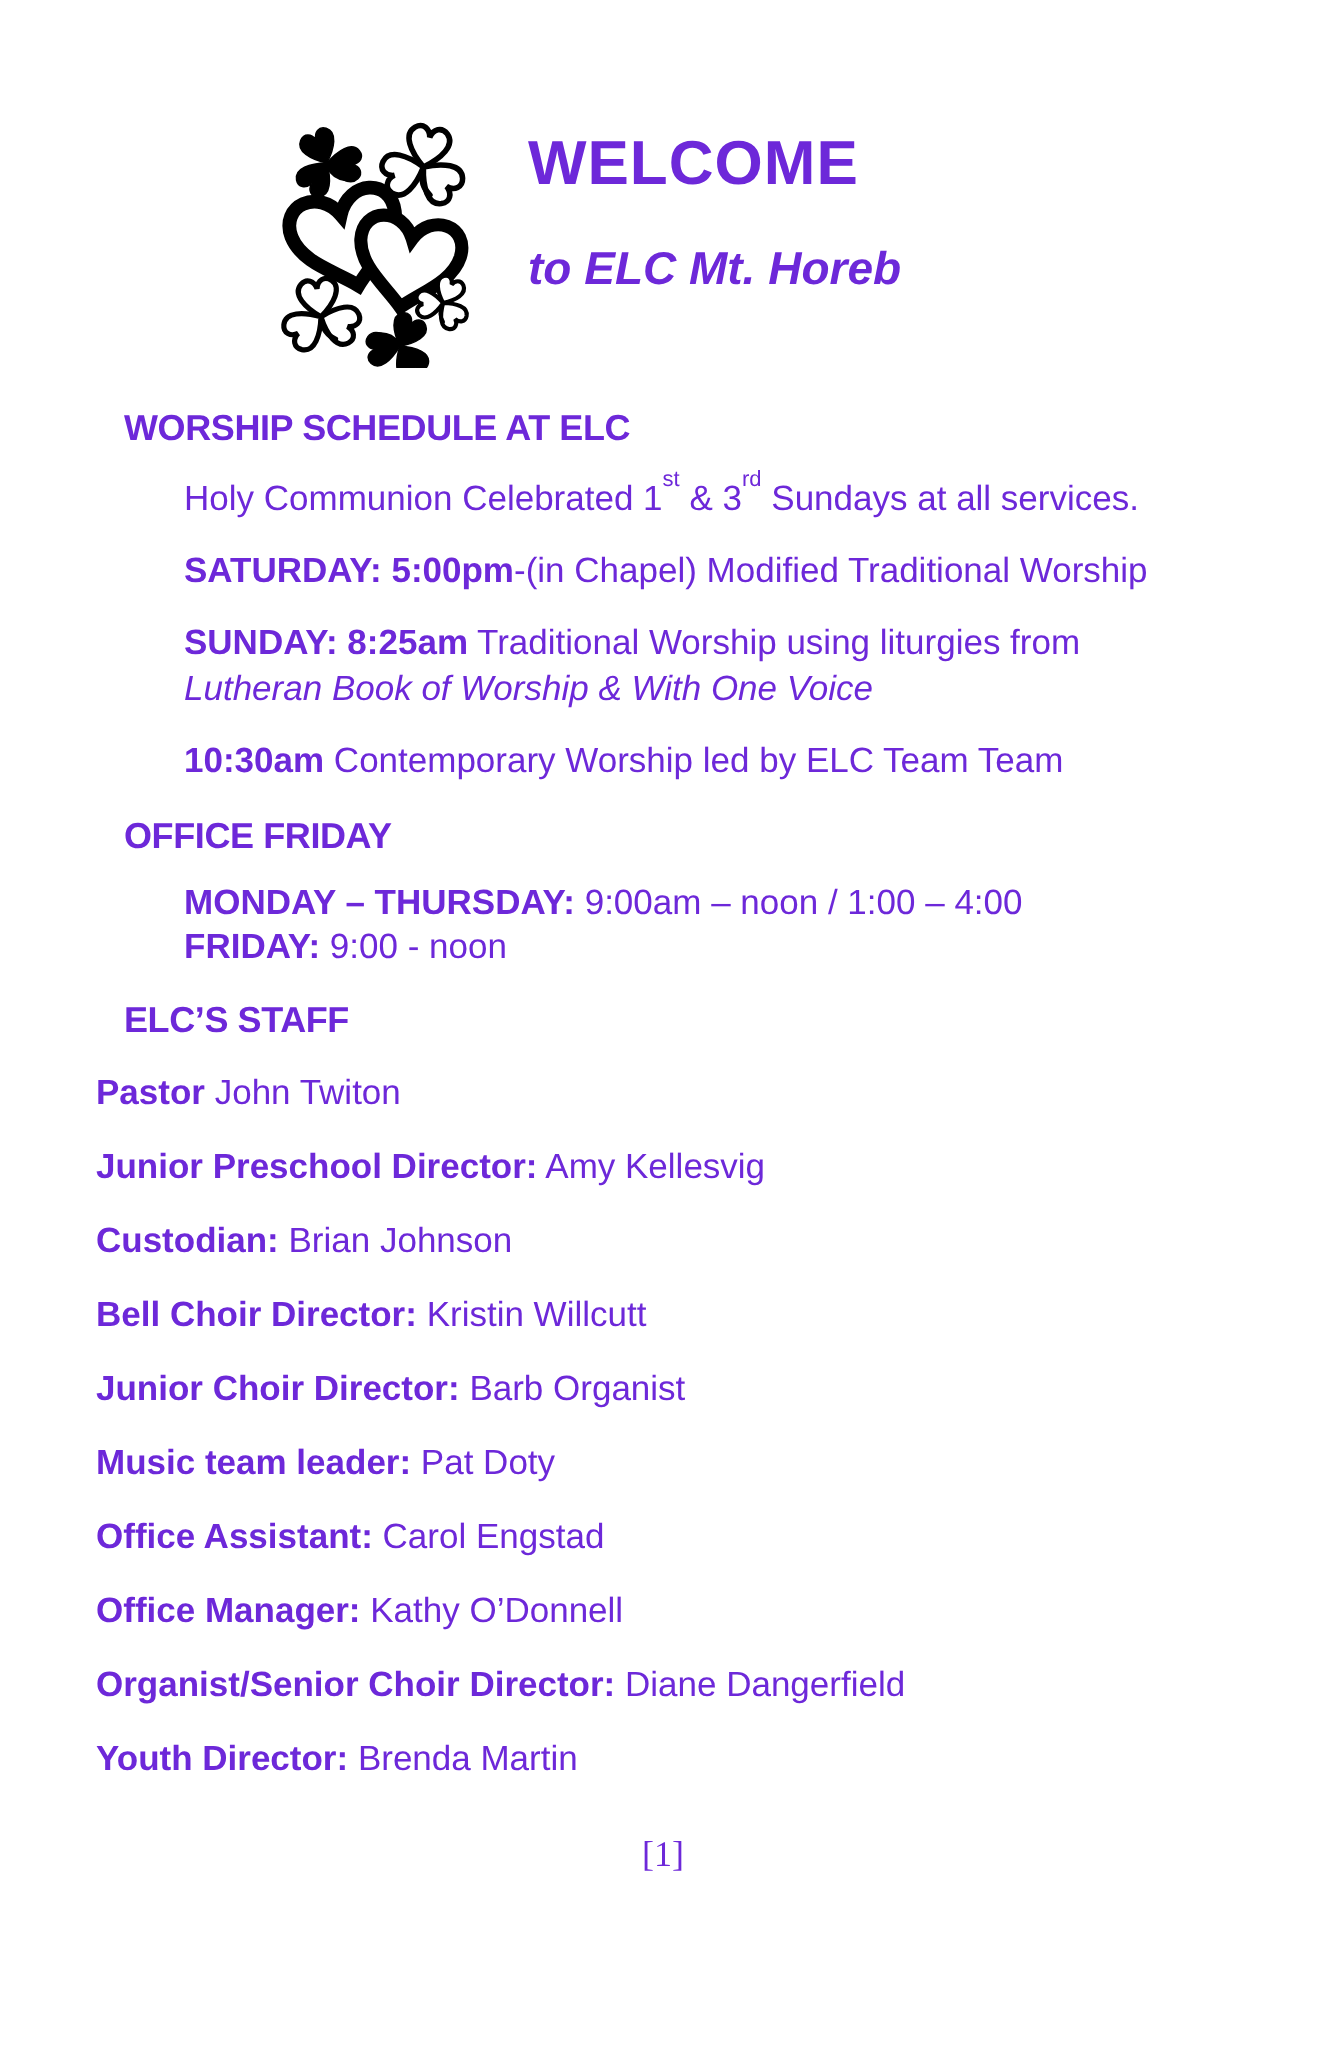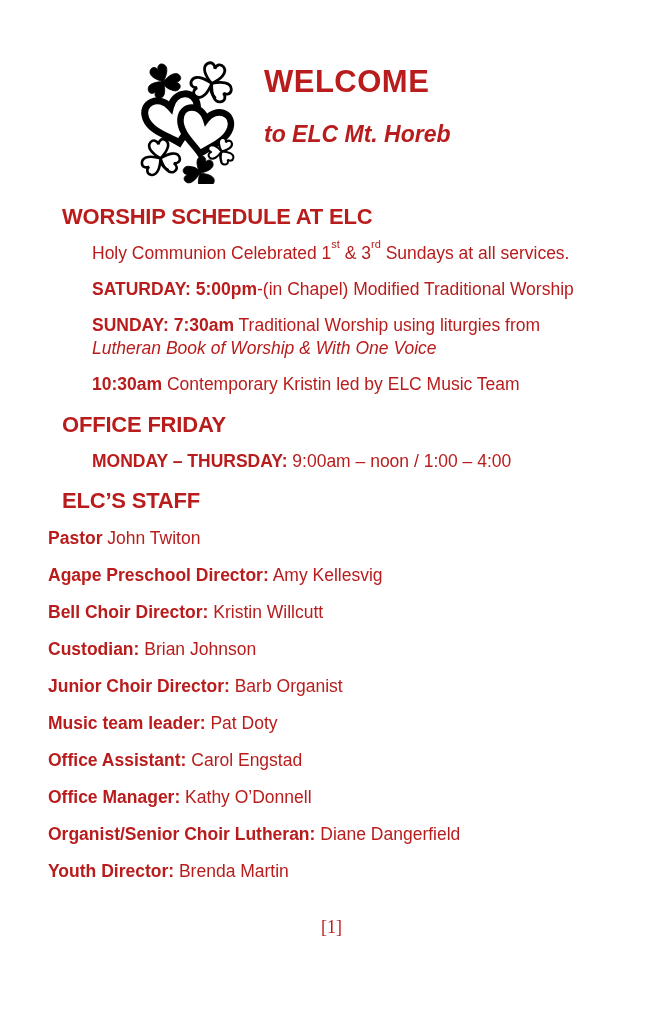--- a/index.html
+++ b/index.html
@@ -5,21 +5,21 @@
   html, body {
     margin: 0;
     padding: 0;
     background: #ffffff;
   }
   .page {
     position: relative;
     width: 663px;
     height: 1024px;
     background: #ffffff;
-    color: #b91c1c;
+    color: #6d28d9;
     font-family: "Liberation Sans", sans-serif;
     overflow: hidden;
     box-sizing: border-box;
   }
   
   .header {
     display: flex;
     margin: 50px 0 0 130px;
     align-items: flex-start;
   }
@@ -40,21 +40,21 @@
   }
   .subtitle {
     font-size: 23px;
     font-weight: 700;
     margin-top: 26px;
     line-height: 1;
     font-style: italic;
   }
   
   h2 {
-    font-size: 22px;
+    font-size: 18px;
     font-weight: 700;
     letter-spacing: -0.2px;
     margin: 0 0 0 62px;
     line-height: 1.15;
   }
   .h-worship { margin-top: 20px; }
   .h-office  { margin-top: 16px; }
   .h-staff   { margin-top: 16px; }
   .indent {
     margin-left: 92px;
@@ -131,38 +131,39 @@
     <div class="header-text">
       <div class="welcome">WELCOME</div>
       <div class="subtitle">to ELC Mt. Horeb</div>
     </div>
   </div>
 
   <h2 class="h-worship">WORSHIP SCHEDULE AT ELC</h2>
   <div class="indent">
     <p><span>Holy Communion Celebrated 1</span><sup>st</sup><span> &amp; 3</span><sup>rd</sup><span> Sundays at all services.</span></p>
     <p><b>SATURDAY: 5:00pm</b><span>-(in Chapel) Modified Traditional Worship</span></p>
-    <p><b>SUNDAY: 7:30am</b><span> Traditional Worship using liturgies from</span><br><i>Lutheran Book of Worship &amp; With One Voice</i></p>
-    <p><b>10:30am</b><span> Contemporary Kristin led by ELC Music Team</span></p>
+    <p><b>SUNDAY: 8:25am</b><span> Traditional Worship using liturgies from</span><br><i>Lutheran Book of Worship &amp; With One Voice</i></p>
+    <p><b>10:30am</b><span> Contemporary Worship led by ELC Team Team</span></p>
   </div>
 
   <h2 class="h-office">OFFICE FRIDAY</h2>
   <div class="indent office-block">
     <div><b>MONDAY – THURSDAY:</b><span> 9:00am – noon / 1:00 – 4:00</span></div>
+    <div><b>FRIDAY:</b><span> 9:00 - noon</span></div>
   </div>
 
   <h2 class="h-staff">ELC’S STAFF</h2>
   <div class="indent staff-block">
     <p><b>Pastor</b><span> John Twiton</span></p>
-    <p><b>Agape Preschool Director:</b><span> Amy Kellesvig</span></p>
+    <p><b>Junior Preschool Director:</b><span> Amy Kellesvig</span></p>
+    <p><b>Custodian:</b><span> Brian Johnson</span></p>
     <p><b>Bell Choir Director:</b><span> Kristin Willcutt</span></p>
-    <p><b>Custodian:</b><span> Brian Johnson</span></p>
     <p><b>Junior Choir Director:</b><span> Barb Organist</span></p>
     <p><b>Music team leader:</b><span> Pat Doty</span></p>
     <p><b>Office Assistant:</b><span> Carol Engstad</span></p>
     <p><b>Office Manager:</b><span> Kathy O’Donnell</span></p>
-    <p><b>Organist/Senior Choir Lutheran:</b><span> Diane Dangerfield</span></p>
+    <p><b>Organist/Senior Choir Director:</b><span> Diane Dangerfield</span></p>
     <p><b>Youth Director:</b><span> Brenda Martin</span></p>
   </div>
 
   <div class="pagenum">[1]</div>
 
 </div>
 
 </body></html>

